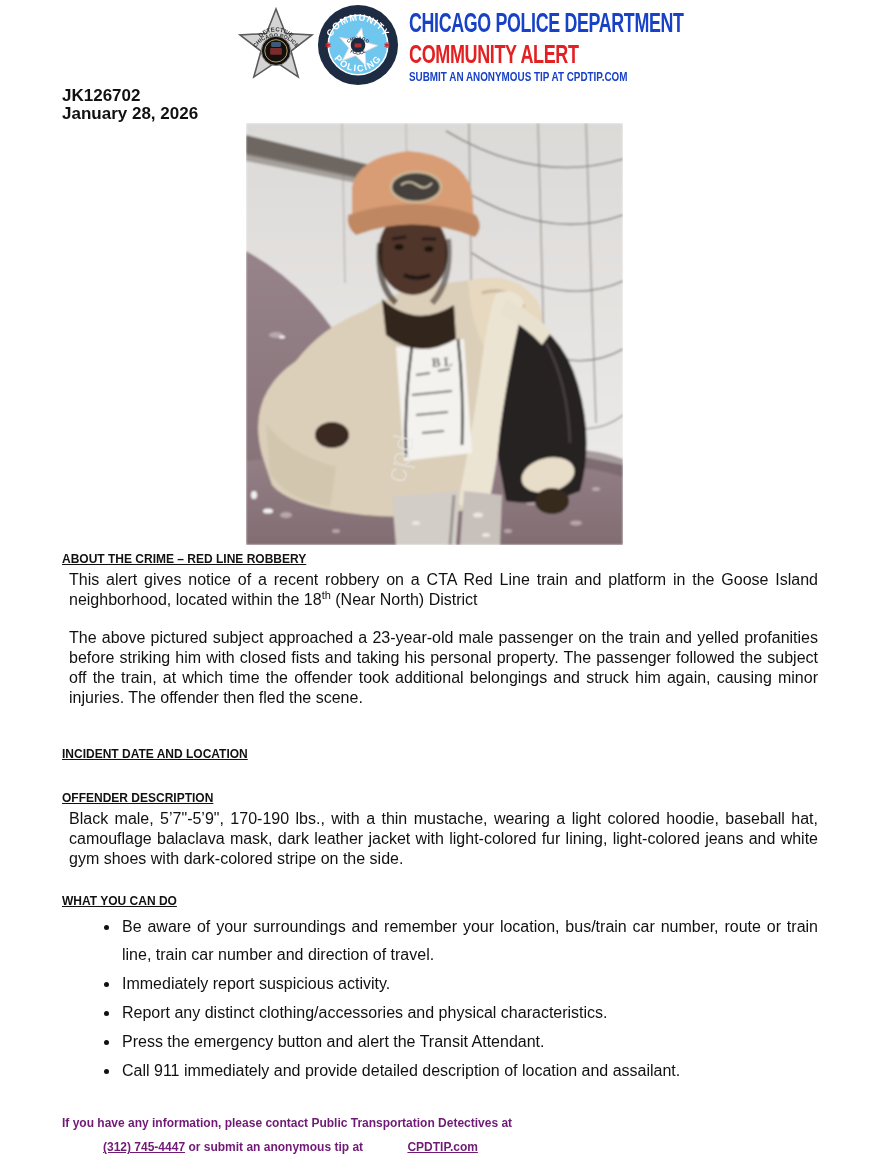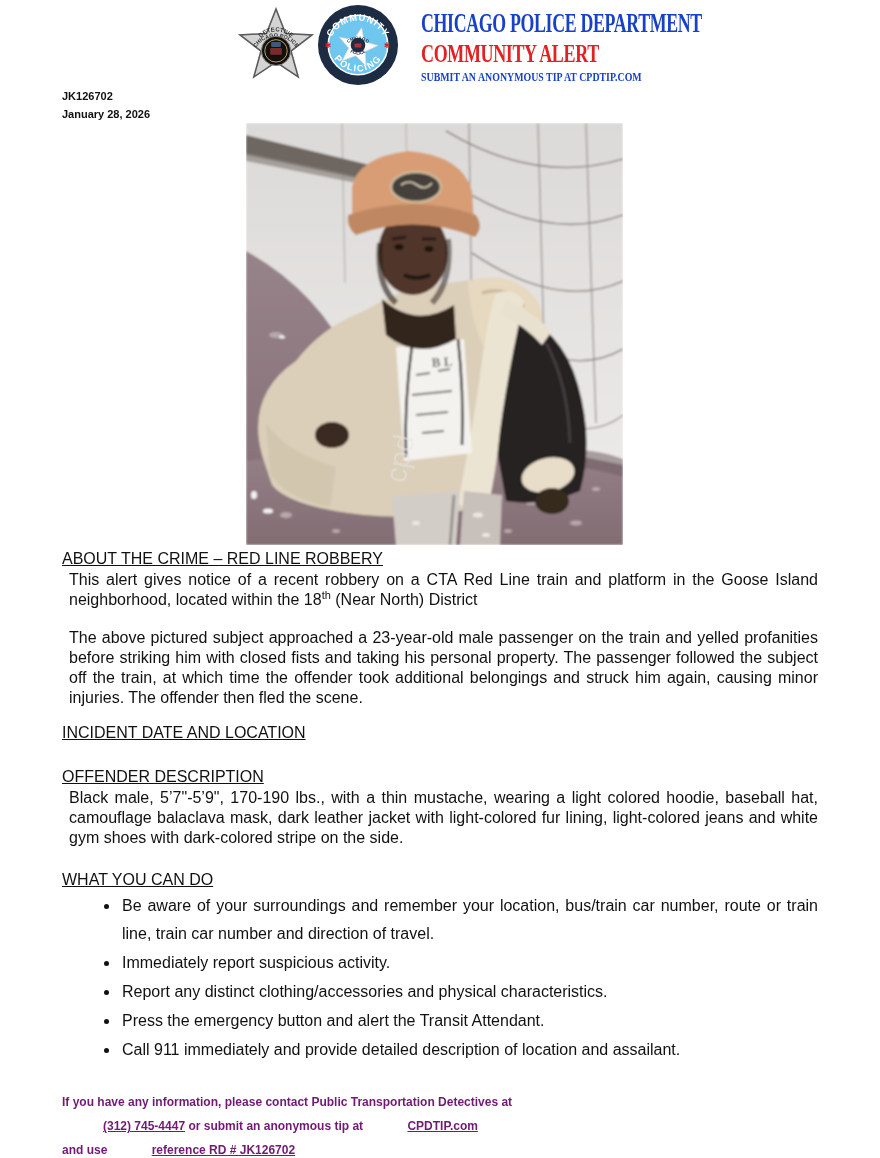--- a/index.html
+++ b/index.html
@@ -7,44 +7,44 @@
   .page {
     position:relative; width:880px; height:1158px; background:#ffffff;
     font-family:"Liberation Sans","DejaVu Sans",sans-serif; color:#111;
     overflow:hidden;
   }
 
   
   .header-row { position:absolute; left:237px; top:4px; display:flex; align-items:flex-start; }
   .badge-star { width:78px; height:78px; margin-top:3px; }
   .badge-community { width:82px; height:82px; margin-left:2px; }
-  .title-block { margin-left:22px; padding-top:4px;font-family:Liberation Serif, serif; }
+  .title-block { margin-left:10px; padding-top:4px; }
   .title-line1 { display:inline-block; font-weight:bold; font-size:27px; color:#1741c6;
                  transform:scaleX(.66); transform-origin:0 0; white-space:nowrap; letter-spacing:-.5px; }
   .title-line2 { display:inline-block; font-weight:bold; font-size:25px; color:#e32022;
                  transform:scaleX(.72); transform-origin:0 0; white-space:nowrap; letter-spacing:-.5px; margin-top:1px; }
   .title-line3 { display:inline-block; font-weight:bold; font-size:13px; color:#1741c6;
                  transform:scaleX(.76); transform-origin:0 0; white-space:nowrap; margin-top:2px; }
   .title-block .tl { height:31px; }
   .title-block .tl2 { height:28px; }
   .title-block .tl3 { height:16px; }
 
   
-  .ref-block { position:absolute; left:62px; top:87px; font-size:11px; font-weight:bold; line-height:18px; }
+  .ref-block { position:absolute; left:62px; top:87px; font-size:17px; font-weight:bold; line-height:18px; }
 
   
   .photo { position:absolute; left:246px; top:123px; width:377px; height:422px; }
   .photo svg { display:block; }
 
   
   .content { position:absolute; left:62px; top:549px; width:756px; font-size:16px; line-height:20px; }
-  .sec-heading { font-size:16px; font-weight:normal; text-decoration:underline; }
+  .sec-heading { font-size:12px; font-weight:bold; text-decoration:underline; }
   .para { text-align:justify; margin-top:1px;margin-left:7px; }
   .para + .para { margin-top:18px; }
-  .mt-sec { margin-top:15px; }
+  .mt-sec { margin-top:36px; }
   .mt-sec2 { margin-top:24px; }
   .mt-sec3 { margin-top:22px; }
   sup { font-size:11px; vertical-align:super; line-height:0; }
   .bold { font-weight:bold; }
 
   ul.actions { margin-top:2px; padding-left:58px; }
   ul.actions li { line-height:28px; margin-bottom:1px; text-align:justify; padding-left:2px; }
 
   
   .footer { margin-top:26px; text-align:left; color:#701a75; font-weight:bold;

